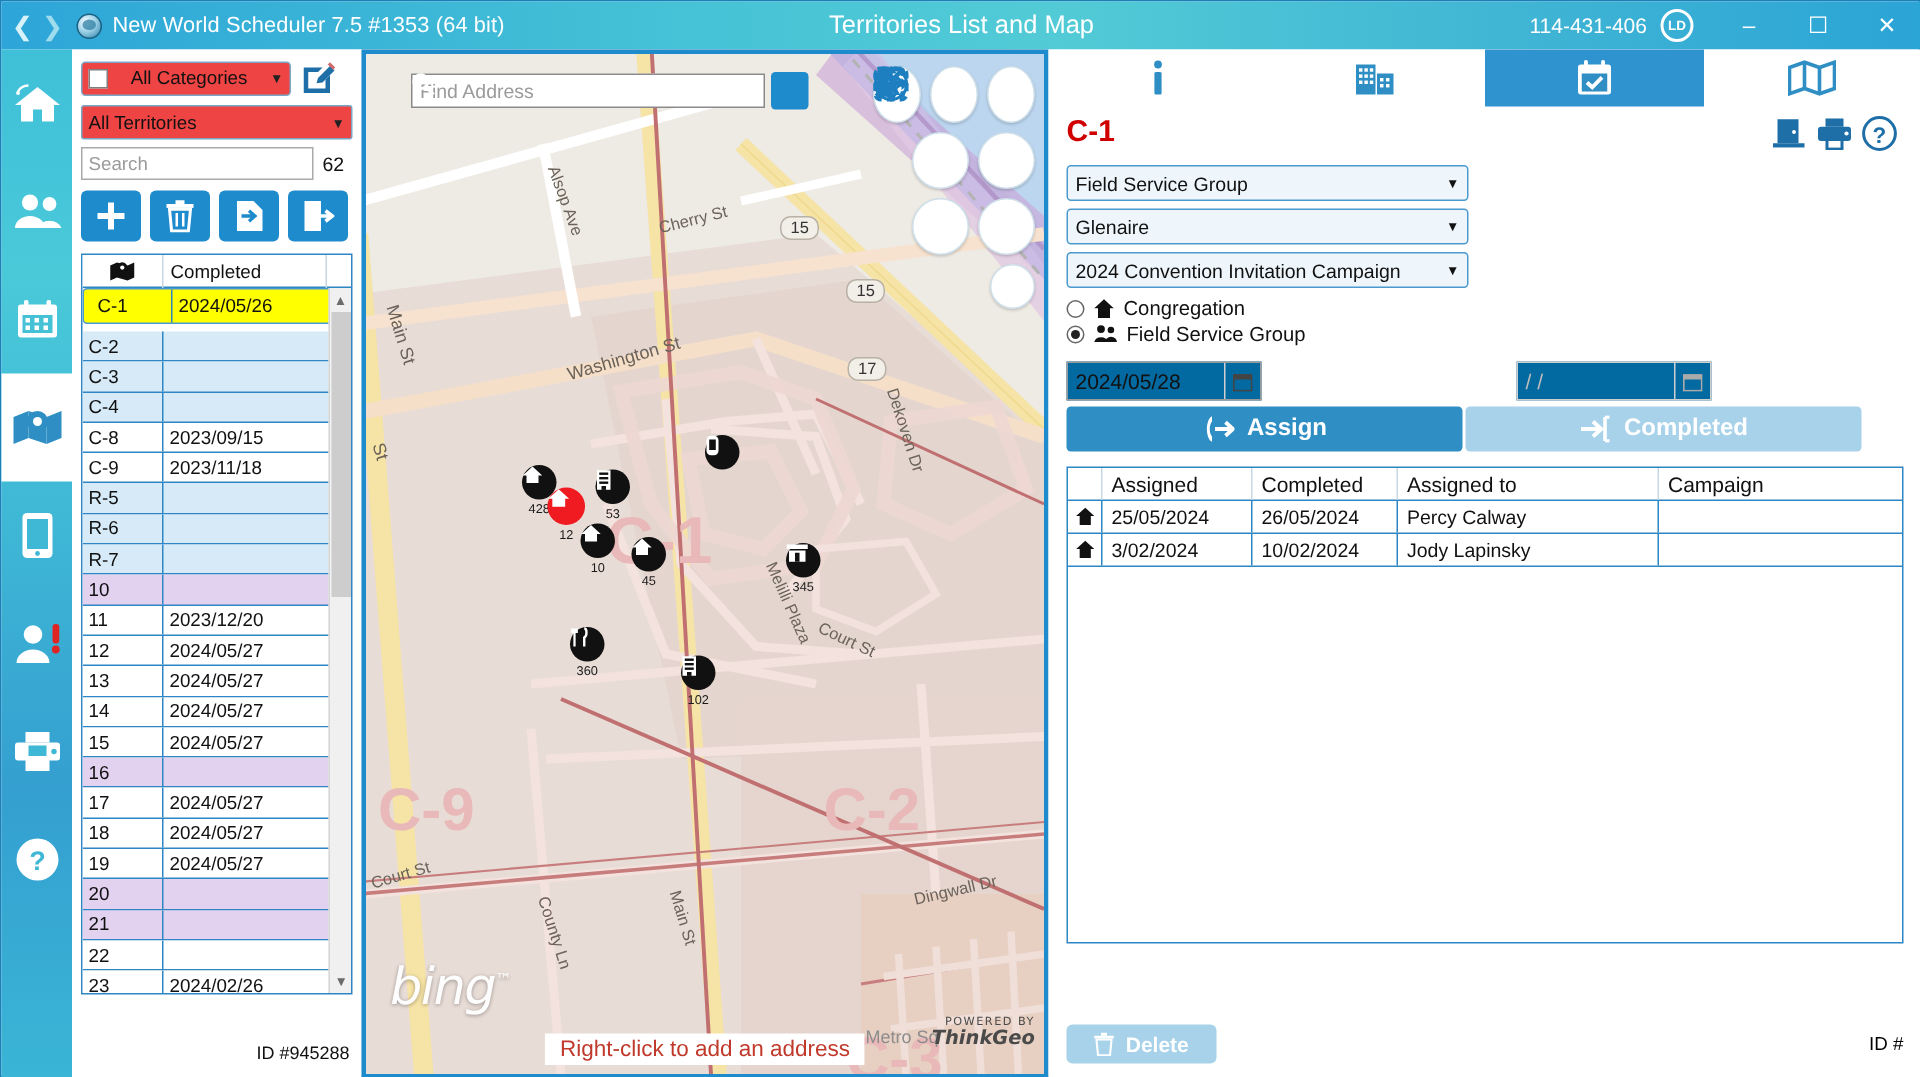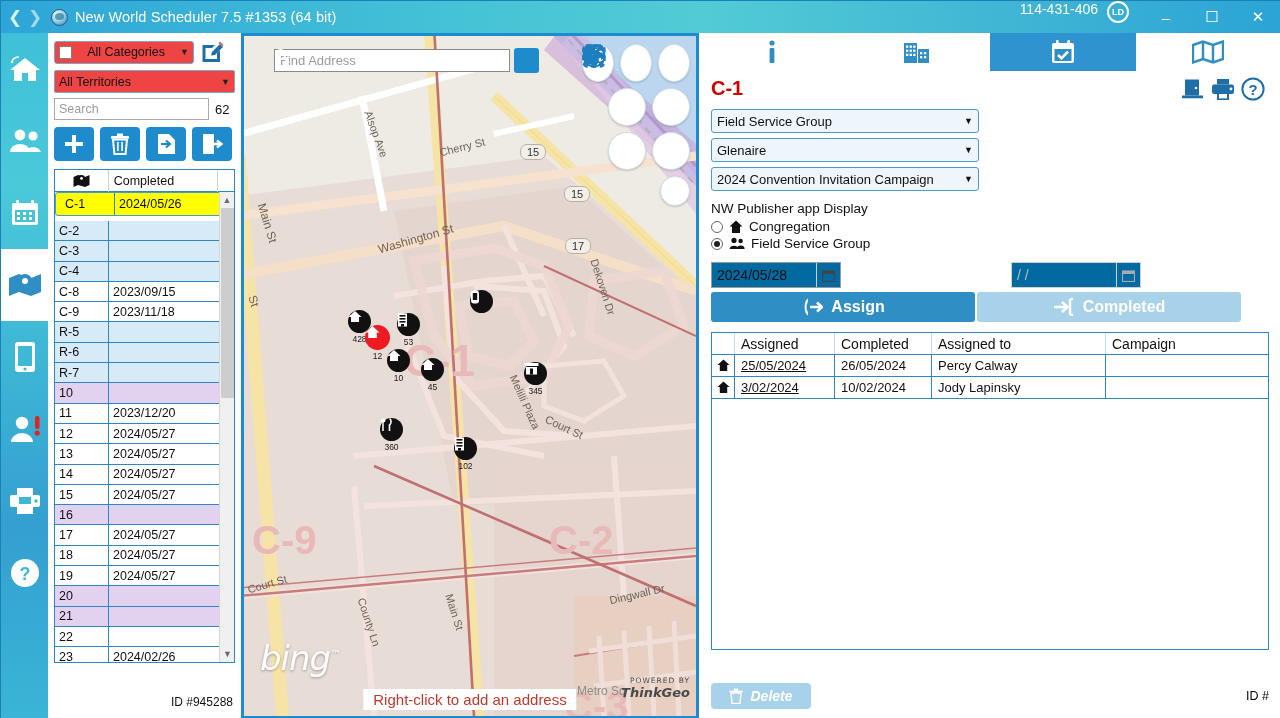--- a/index.html
+++ b/index.html
@@ -33,21 +33,21 @@
   }
   .globe-ico::before{
     content:""; position:absolute; left:3px; top:3px; width:9px;height:7px;
     border-radius:50%; background:#2f7fa3; opacity:.75;
   }
   .app-title { margin-left:7px; font-size:14.5px; letter-spacing:.1px; color:#fff; white-space:nowrap;}
   .win-title {
     position:absolute; left:0; right:0; text-align:center;
     font-size:17px; color:#fff; pointer-events:none;
   }
-  .tb-right { margin-left:auto; display:flex; align-items:flex-start; height:32px; }
+  .tb-right { margin-left:auto; display:flex; align-items:center; height:32px; }
   .acct-num { font-size:14px; color:#fff; margin-right:9px; }
   .acct-badge {
     width:22px;height:22px;border:2px solid #fff;border-radius:50%;
     font-size:9px;display:flex;align-items:center;justify-content:center;
     color:#fff; margin-right:14px; font-weight:bold;
   }
   .wbtn {
     width:46px;height:32px;display:flex;align-items:center;justify-content:center;
     font-size:15px;color:#fff;
   }
@@ -230,43 +230,44 @@
          border-right:1px solid #c9d9e4; height:100%; }
   .hth.i { width:23px; padding:0; border-right:1px solid #c9d9e4;}
   .hth.a { width:100px; }
   .hth.c { width:97px; }
   .hth.t { width:174px; }
   .hth.p { width:162px; border-right:none;}
   .htr { display:flex; height:22px; border-bottom:1px solid #2f86c4; }
   .htc { font-size:13px; color:#111; display:flex;align-items:center; padding-left:6px;
          border-right:1px solid #2f86c4; height:100%; }
   .htc.i { width:23px; padding:0; justify-content:center;}
-  .htc.a { width:100px;text-decoration:underline; }
+  .htc.a { width:100px; }
   .htc.c { width:97px; }
   .htc.t { width:174px; }
   .htc.p { width:162px; border-right:none;}
   .footrow { position:absolute; left:12px; bottom:10px; width:558px; display:flex; align-items:center;}
   .delbtn {
     width:100px;height:26px;background:#a8d2ea;border-radius:4px;color:#fff;
-    display:flex;align-items:center;justify-content:center;gap:7px;font-size:14px;font-weight:bold;font-style:italic;
+    display:flex;align-items:center;justify-content:center;gap:7px;font-size:14px;font-weight:bold;
   }
   .idhash { margin-left:auto; font-size:12.5px; color:#000000; }
 </style>
 </head>
 <body>
 
 <div class="app">
 
   <div class="titlebar">
     <div class="nav-arrows">
       <span class="nav-arrow">❮</span>
       <span class="nav-arrow dim">❯</span>
     </div>
     <span class="globe-ico"></span>
     <span class="app-title">New World Scheduler 7.5 #1353 (64 bit)</span>
+    <span class="win-title">Territories List and Map</span>
     <div class="tb-right">
       <span class="acct-num">114-431-406</span>
       <span class="acct-badge">LD</span>
       <div class="wbtn">–</div>
       <div class="wbtn">☐</div>
       <div class="wbtn close-btn">✕</div>
     </div>
   </div>
 
   <div class="rail">
@@ -855,21 +856,20 @@
       <div class="sel">
         <span>Glenaire</span>
         <span class="caret">▼</span>
       </div>
       <div class="sel wide">
         <span>2024 Convention Invitation Campaign</span>
         <span class="caret">▼</span>
       </div>
     </div>
 
-    <div class="nwlbl">NW Publisher app Display</div>
 
     <div class="radio-row">
       <span class="radio"></span>
       <svg width="14" height="14" viewBox="0 0 14 14">
         <path d="M7 0.5 L13.5 6.5 L11 6.5 L11 13 L3 13 L3 6.5 L0.5 6.5 Z" fill="#111"></path>
       </svg>
       <span>Congregation</span>
     </div>
     <div class="radio-row">
       <span class="radio on"></span>

